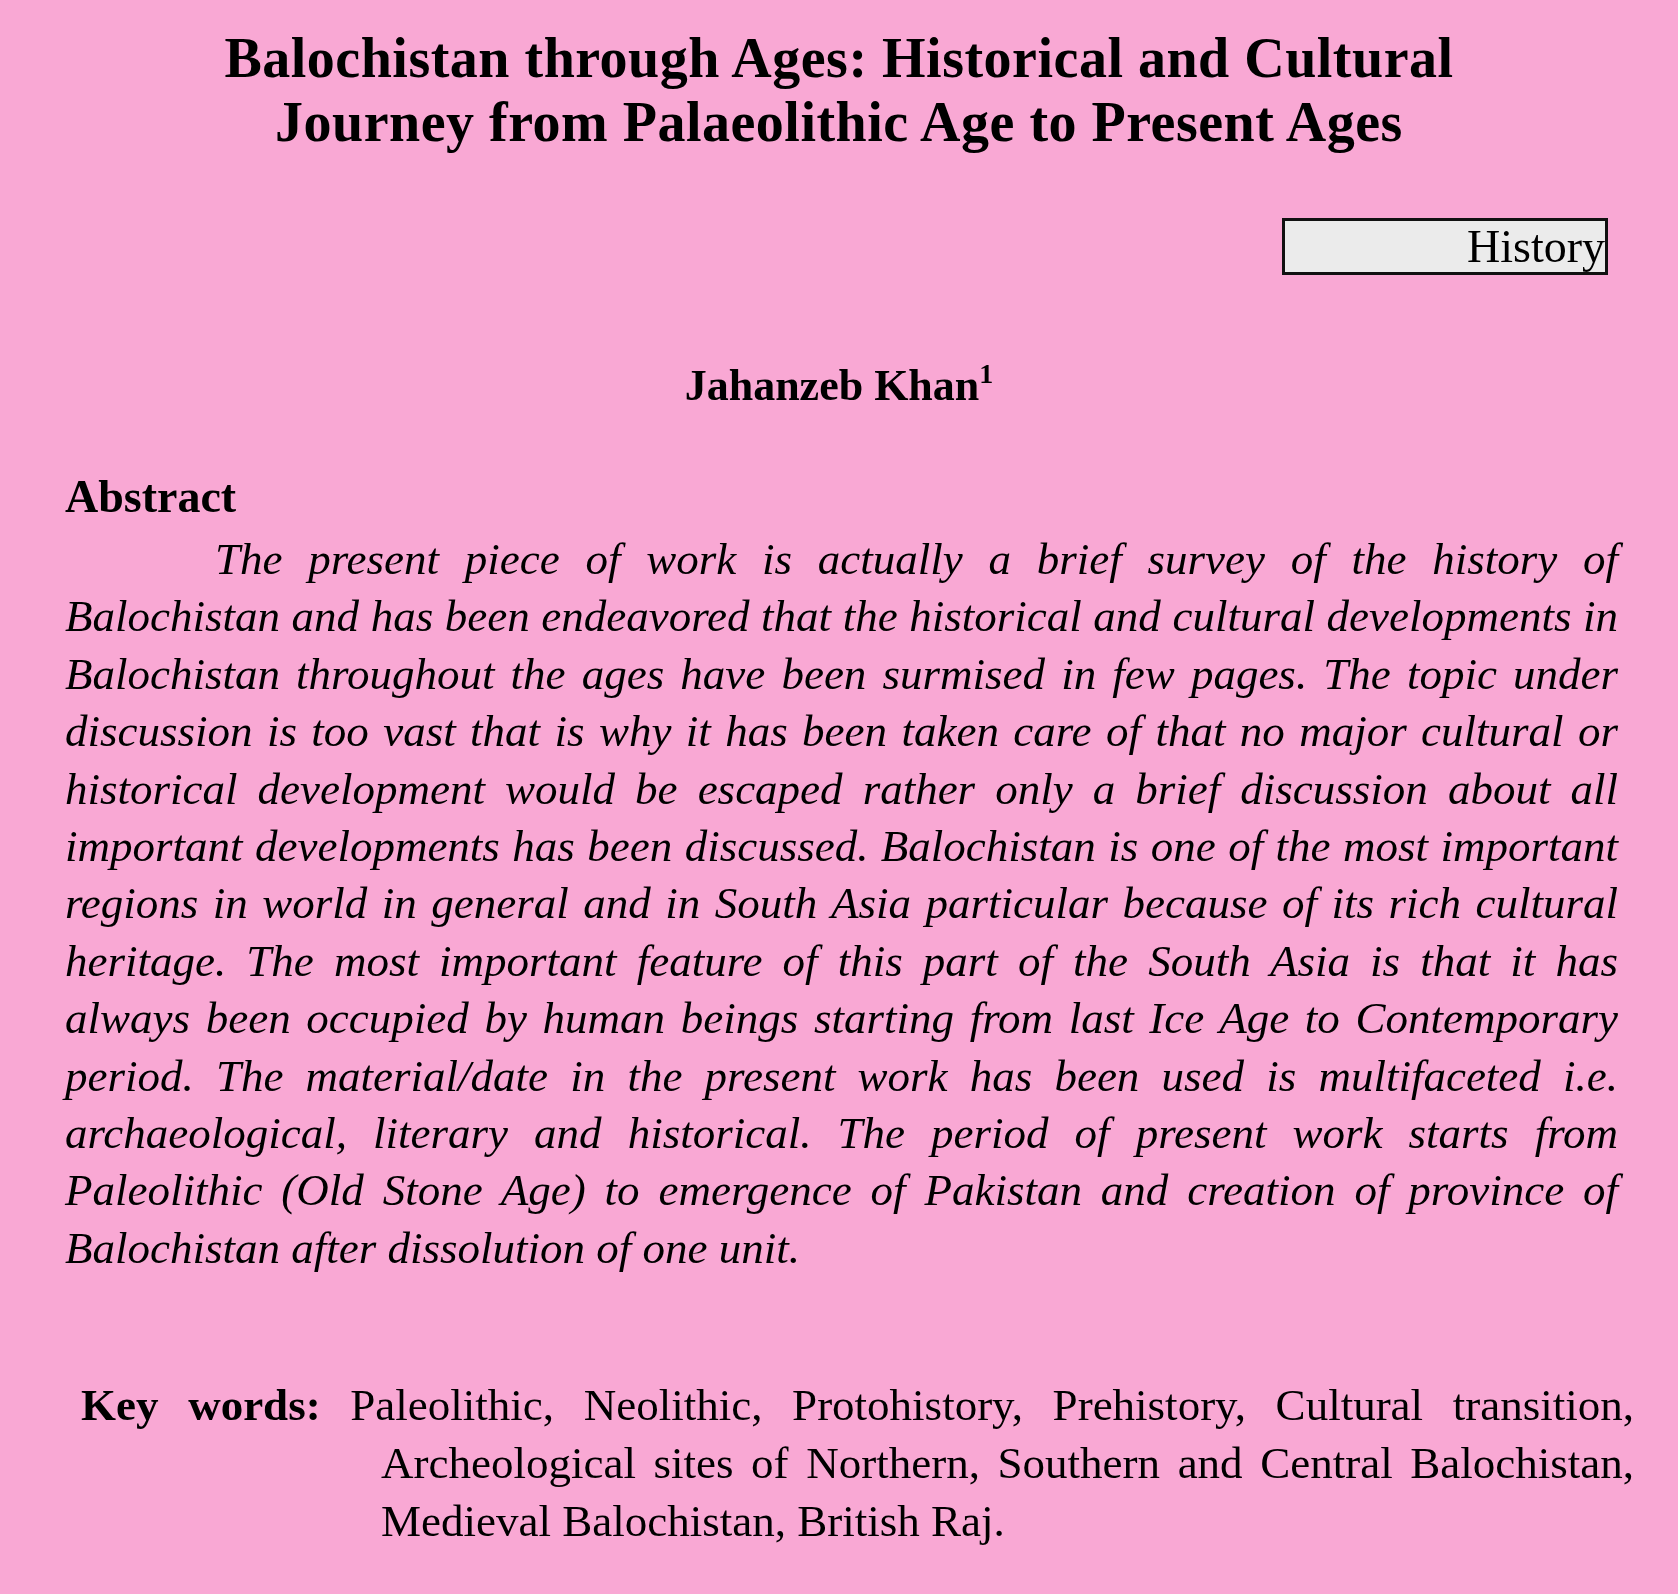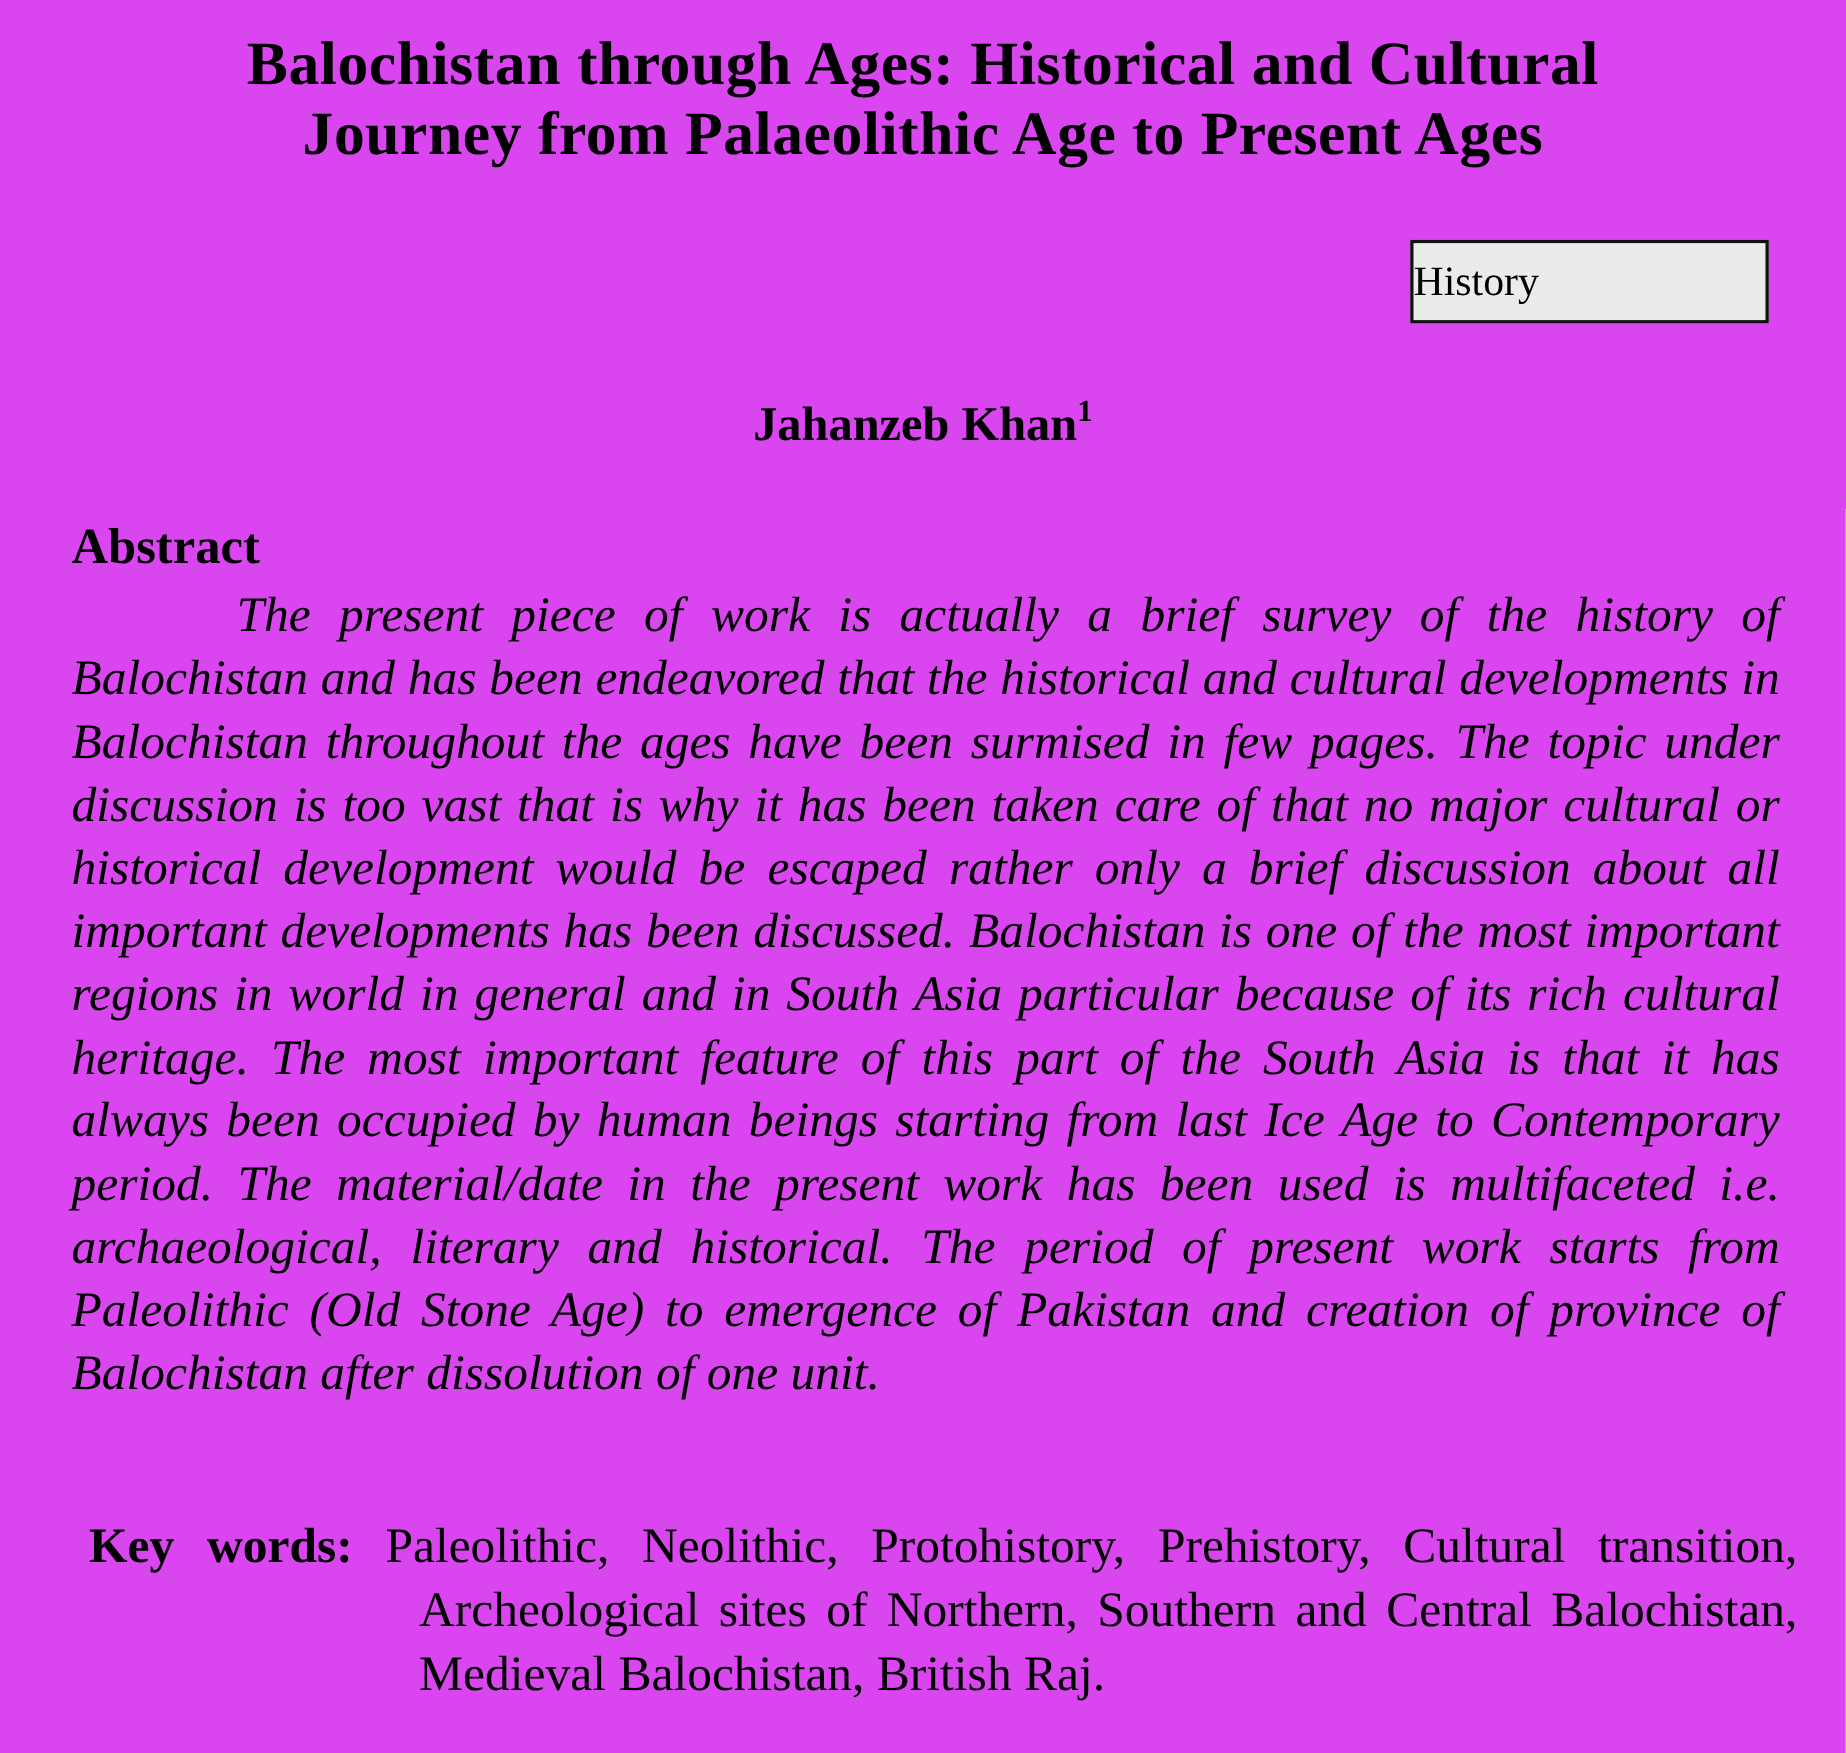--- a/index.html
+++ b/index.html
@@ -4,49 +4,49 @@
 <style>
   html, body {
     margin: 0;
     padding: 0;
     background: #ffffff;
   }
   .page {
     position: relative;
     width: 1678px;
     height: 1594px;
-    background: #d946ef;
+    background: #f9a8d4;
     color: #000000;
     font-family: "Liberation Serif", "DejaVu Serif", serif;
     overflow: hidden;
   }
   .paper-title {
     position: absolute;
     top: 26px;
     left: 0;
     width: 100%;
     text-align: center;
     font-weight: bold;
     font-size: 56px;
     line-height: 64px;
     letter-spacing: 0.5px;
   }
   .category-box {
     position: absolute;
     left: 1282px;
     top: 218px;
     width: 326px;
-    height: 76px;
+    height: 57px;
     box-sizing: border-box;
     background: #ebebeb;
     border: 3px solid #111111;
     display: flex;
     align-items: center;
-    justify-content: flex-start;
-    font-size: 38px;
+    justify-content: flex-end;
+    font-size: 46px;
   }
   .author-line {
     position: absolute;
     top: 336px;
     left: 0;
     width: 100%;
     text-align: center;
     font-weight: bold;
     font-size: 44px;
     line-height: 52px;

